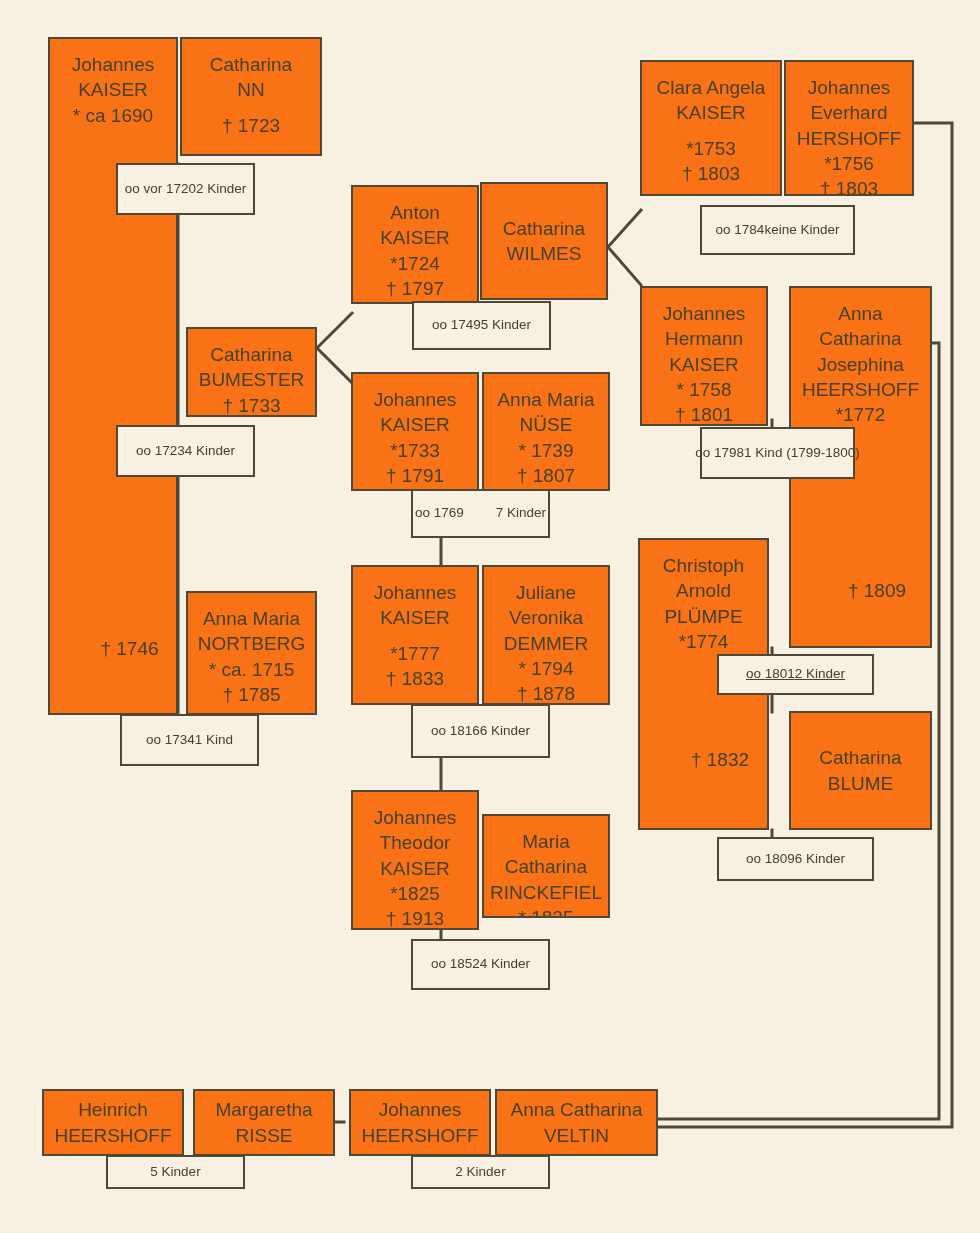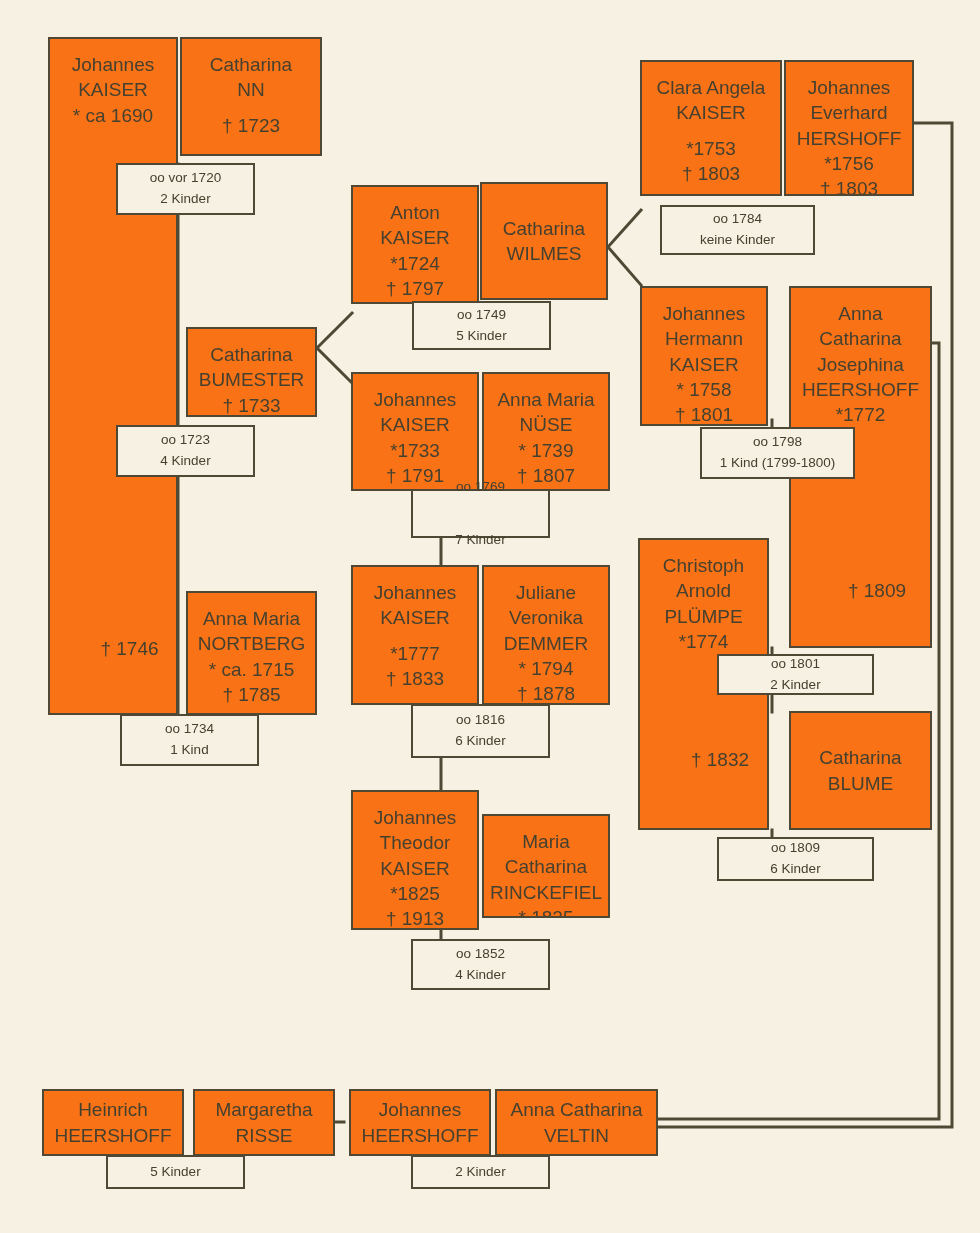--- a/index.html
+++ b/index.html
@@ -49,21 +49,20 @@
     left: 0; right: 0;
     text-align: center;
     padding-left: 33px;
   }
   .marr {
     position: absolute;
     box-sizing: border-box;
     border: 2px solid #4f4835;
     background: #f6f1e2;
     display: flex;
-    flex-direction: column;
     align-items: center;
     justify-content: center;
     color: #46402f;
     font-size: 13.5px;
     line-height: 1.55;
   }
   .marr .ln { display: block; white-space: nowrap; }
   .bottomrow .person { font-size: 19px; justify-content: center; padding-top: 0; margin-left: 10px; }
 </style>
 </head>
@@ -233,21 +232,21 @@
   </div>
 
   <div class="box person" style="left:784px; top:60px; width:130px; height:136px;">
     <span class="ln">Johannes</span>
     <span class="ln">Everhard</span>
     <span class="ln">HERSHOFF</span>
     <span class="ln">*1756</span>
     <span class="ln">† 1803</span>
   </div>
 
-  <div class="marr" style="left:660px; top:205px; width:155px; height:50px;">
+  <div class="marr" style="left:700px; top:205px; width:155px; height:50px;">
     <span class="ln">oo 1784</span>
     <span class="ln">keine Kinder</span>
   </div>
 
   <div class="box person" style="left:640px; top:286px; width:128px; height:140px;">
     <span class="ln">Johannes</span>
     <span class="ln">Hermann</span>
     <span class="ln">KAISER</span>
     <span class="ln">* 1758</span>
     <span class="ln">† 1801</span>
@@ -268,21 +267,21 @@
   </div>
 
   <div class="box person tall" style="left:638px; top:538px; width:131px; height:292px;">
     <span class="ln">Christoph</span>
     <span class="ln">Arnold</span>
     <span class="ln">PLÜMPE</span>
     <span class="ln">*1774</span>
     <span class="bottomline" style="bottom:56px;margin-top:16px;">† 1832</span>
   </div>
 
-  <div class="marr" style="left:717px; top:654px; width:157px; height:41px;">
+  <div class="marr" style="left:717px; top:654px; width:157px; height:41px;text-decoration:underline;">
     <span class="ln">oo 1801</span>
     <span class="ln">2 Kinder</span>
   </div>
 
   <div class="box person" style="left:789px; top:711px; width:143px; height:119px; justify-content:center; padding-top:0;">
     <span class="ln">Catharina</span>
     <span class="ln">BLUME</span>
   </div>
 
   <div class="marr" style="left:717px; top:837px; width:157px; height:44px;">

